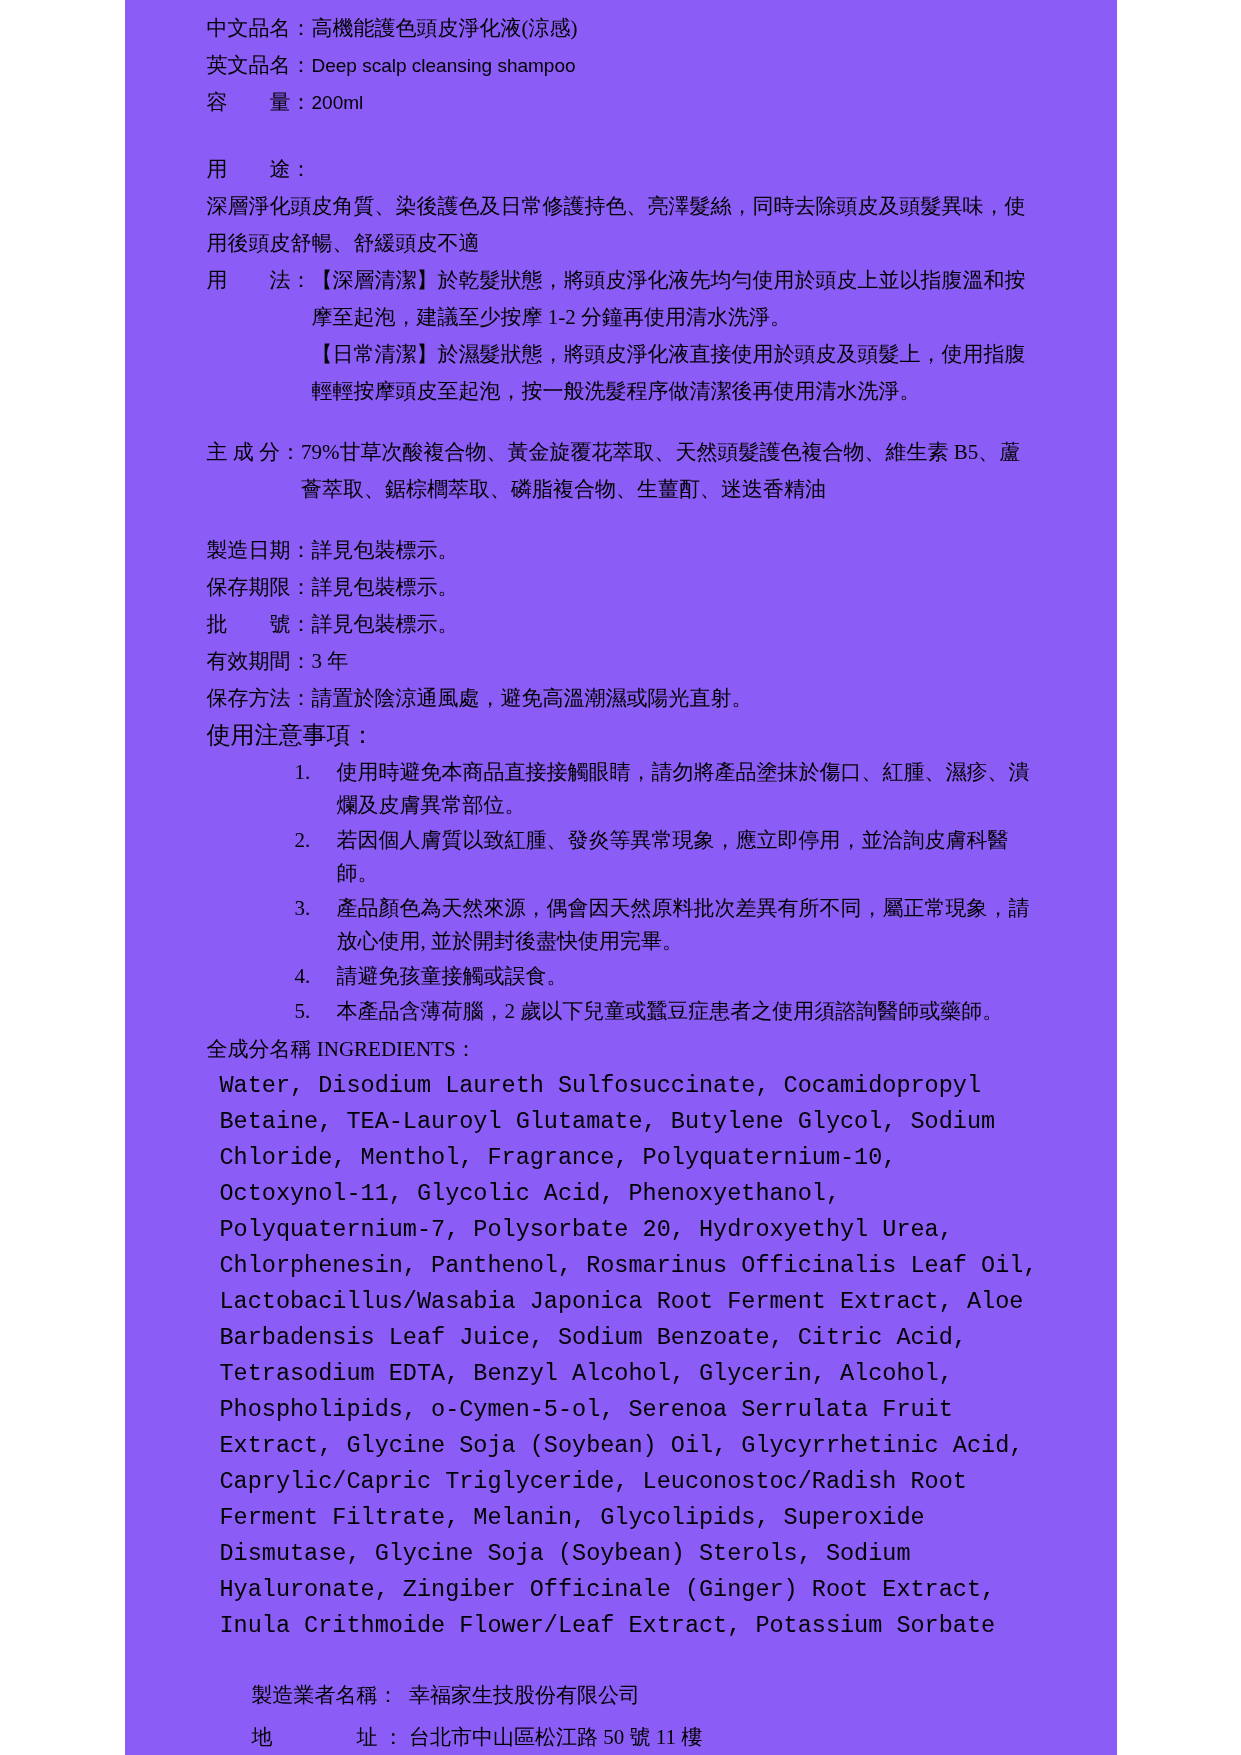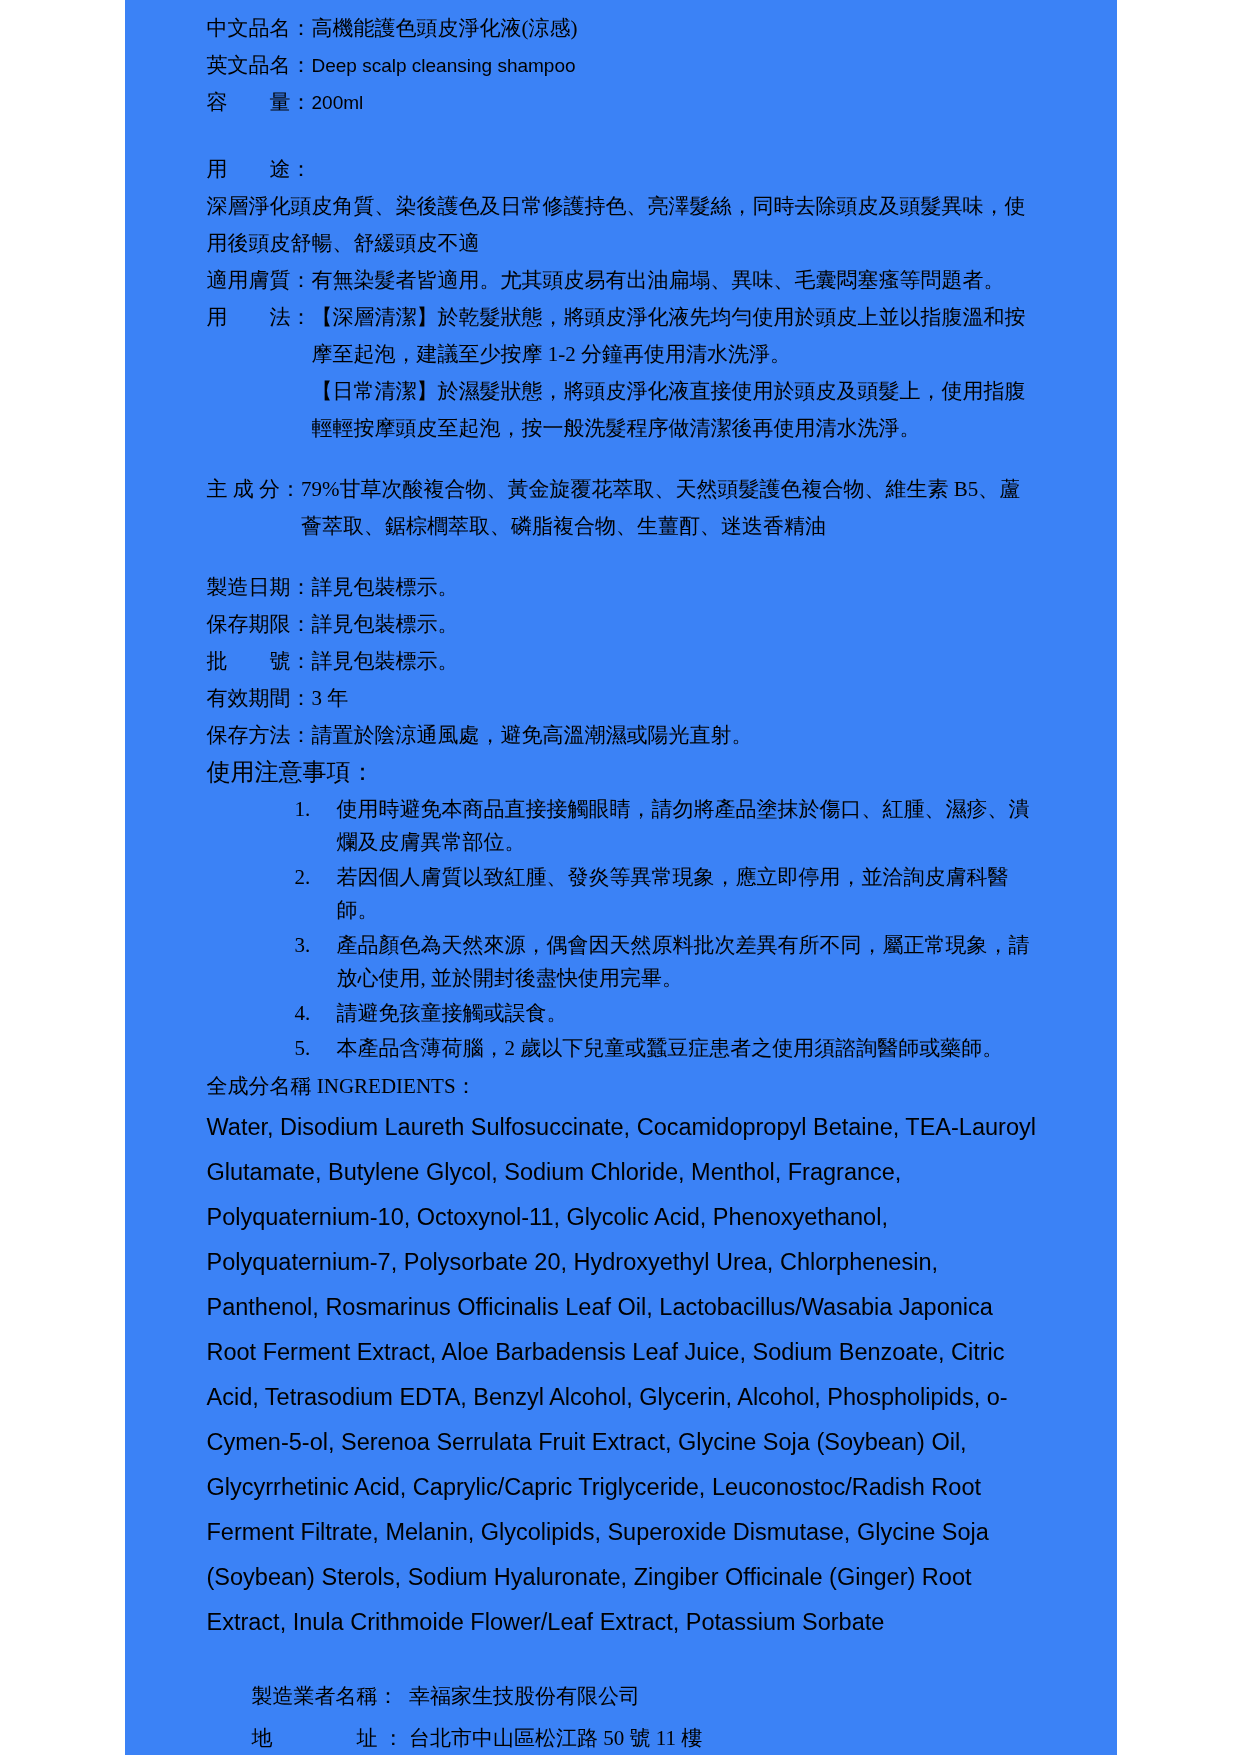--- a/index.html
+++ b/index.html
@@ -1,39 +1,39 @@
 <!DOCTYPE html>
 <html><head>
 <meta charset="utf-8">
 <style>
   html,body { margin:0; padding:0; background:#ffffff; }
   .page {
     position:relative;
     width:992px; height:1755px;
     margin:0 auto;
-    background:#3b82f6;
+    background:#8b5cf6;
     color:#000000;
     box-sizing:border-box;
     padding:10px 78px 0 82px;
     font-family:"Liberation Serif","DejaVu Serif",serif;
   }
   .row { display:flex; align-items:flex-start; font-size:21px; line-height:37px; }
   .lbl { flex:0 0 auto; white-space:pre; }
   .val { flex:1; }
   .mono { font-family:Liberation Sans, sans-serif; font-size:19px; }
   .gap-md { margin-top:24px; }
   .gap-lg { margin-top:30px;flex-direction:column; }
   .dir-p { margin:0; }
   .notes-title { font-size:24px; line-height:37px; }
   .notes { margin:0; padding:0 0 0 88px; list-style:none; }
   .note { display:flex; font-size:21px; line-height:33px; margin:2px 0; }
   .note .num { flex:0 0 42px; white-space:pre; }
   .note .txt { flex:1; }
   .ing-title { font-size:21px; line-height:38px; margin-top:2px; }
-  .ing-text { font-size:23.5px; line-height:45px; font-family:Liberation Sans, sans-serif; }
+  .ing-text { font-size:23.5px; line-height:36px; font-family:Liberation Mono, monospace;margin-left:13px; }
   .footer { margin-top:30px;margin-left:45px; }
   .footer .row { line-height:42px; }
   .addr2 { margin-left:0;font-family:Liberation Serif, serif; }
 </style>
 </head>
 <body>
 
 <div class="page">
 
   <div class="row">
@@ -45,24 +45,20 @@
     <span class="val mono">Deep scalp cleansing shampoo</span>
   </div>
   <div class="row">
     <span class="lbl">容　　量：</span>
     <span class="val mono">200ml</span>
   </div>
 
   <div class="row gap-lg">
     <span class="lbl">用　　途：</span>
     <span class="val">深層淨化頭皮角質、染後護色及日常修護持色、亮澤髮絲，同時去除頭皮及頭髮異味，使用後頭皮舒暢、舒緩頭皮不適</span>
-  </div>
-  <div class="row">
-    <span class="lbl">適用膚質：</span>
-    <span class="val">有無染髮者皆適用。尤其頭皮易有出油扁塌、異味、毛囊悶塞瘙等問題者。</span>
   </div>
   <div class="row">
     <span class="lbl">用　　法：</span>
     <span class="val">
       <p class="dir-p">【深層清潔】於乾髮狀態，將頭皮淨化液先均勻使用於頭皮上並以指腹溫和按摩至起泡，建議至少按摩 1-2 分鐘再使用清水洗淨。</p>
       <p class="dir-p">【日常清潔】於濕髮狀態，將頭皮淨化液直接使用於頭皮及頭髮上，使用指腹輕輕按摩頭皮至起泡，按一般洗髮程序做清潔後再使用清水洗淨。</p>
     </span>
   </div>
 
   <div class="row gap-md">

